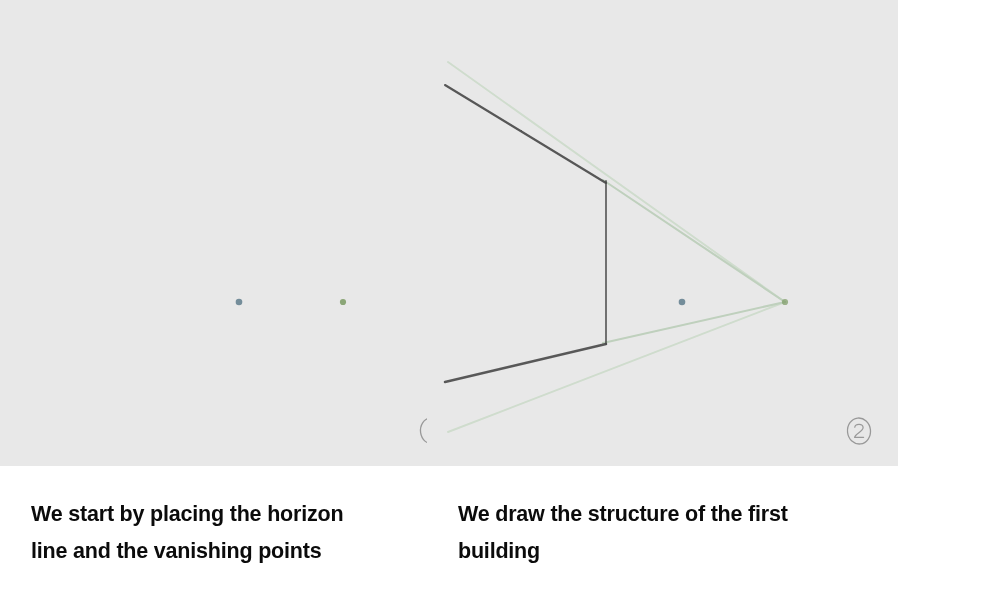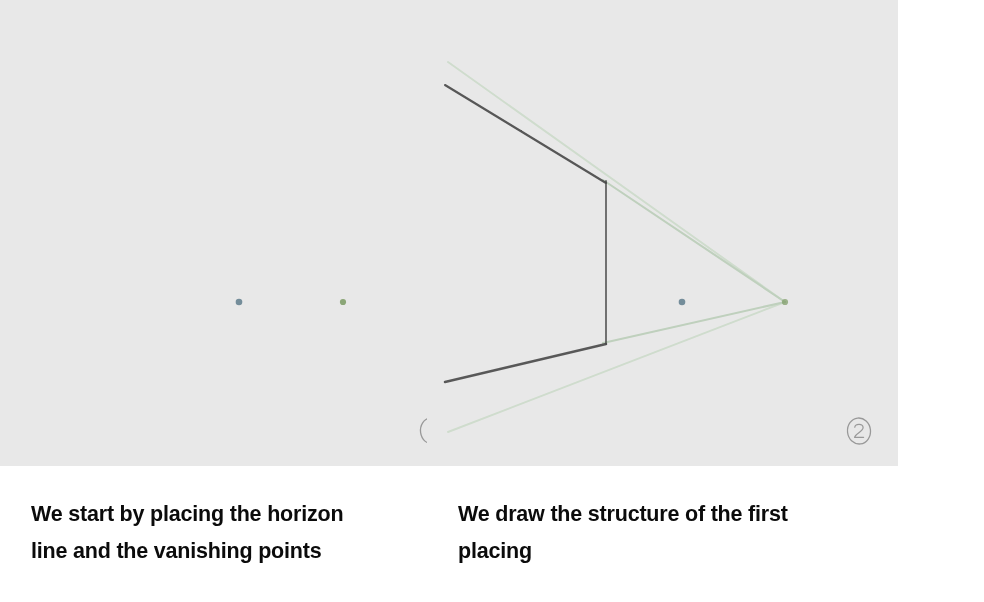--- a/index.html
+++ b/index.html
@@ -133,17 +133,17 @@
           <circle cx="358" cy="302" r="3.1" fill="#7a9a63" opacity="0.7"></circle>
         </svg>
 
         <div class="badge-wrap">
           <svg width="34" height="34" viewBox="0 0 34 34">
             <ellipse cx="17" cy="17" rx="11.5" ry="13.0" fill="none" stroke="#999999" stroke-width="1.3" transform="rotate(-6 17 17)"></ellipse>
             <path d="M12.8 13.2 C13.2 9.8 20.6 9.2 21.1 13.4 C21.5 17.2 13.2 19.6 12.6 23.3 L21.6 23.3" fill="none" stroke="#999999" stroke-width="1.25" stroke-linecap="round" stroke-linejoin="round"></path>
           </svg>
         </div>
       </div>
-      <div class="caption">We draw the structure of the first placing</div>
+      <div class="caption">We draw the structure of the first building</div>
     </div>
 
   </div>
 </div>
 
 </body></html>

